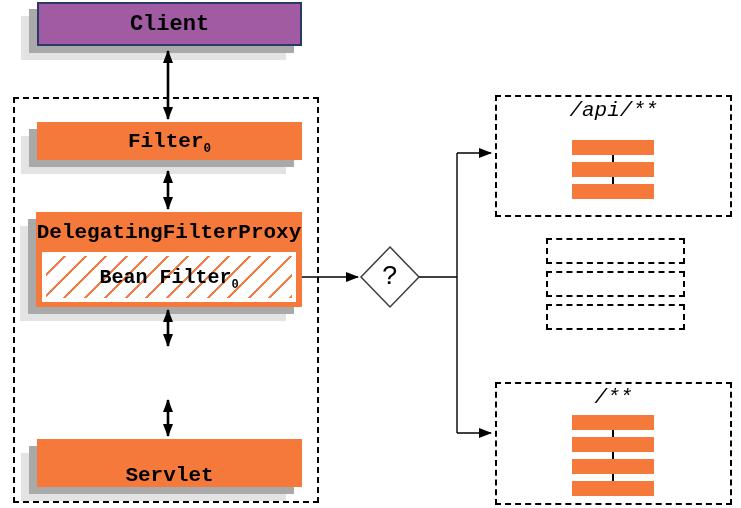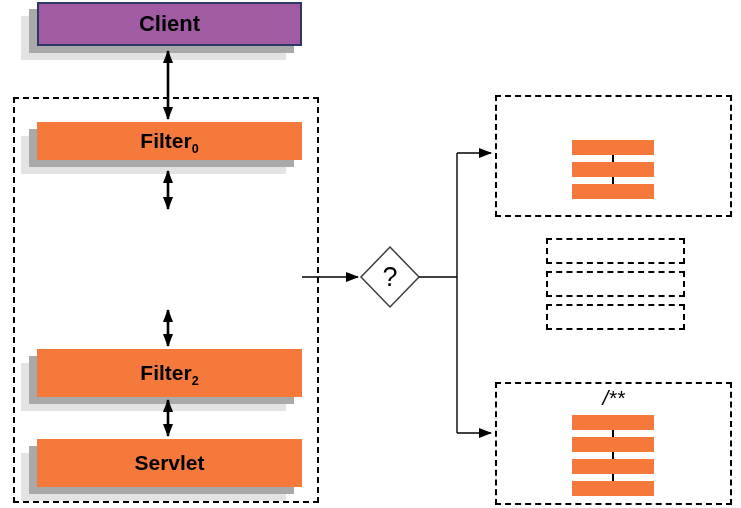--- a/index.html
+++ b/index.html
@@ -1,18 +1,18 @@
 <!DOCTYPE html>
 <html style="--orange: #f5793b; --purple: #a05ba3; --client-border: #2c3968; --shadow-dark: #a9a9a9; --shadow-light: #e3e3e3; --hatch-line: #ef7d45;"><head>
 <meta charset="utf-8">
 <style>
   html,body { margin:0; padding:0; background:#fff; }
   .canvas {
     position:relative; width:741px; height:508px; background:#fff;
-    font-family:Liberation Sans, sans-serif; overflow:hidden; color:#000;
+    font-family:Liberation Mono, monospace; overflow:hidden; color:#000;
   }
   
   .box {
     position:absolute; box-sizing:border-box;
     display:flex; align-items:center; justify-content:center;
     font-weight:bold; font-size:21px; z-index:1;
   }
   .shadowed { box-shadow:-8px 7px 0 var(--shadow-dark), -16px 14px 0 var(--shadow-light); }
   .client-box { left:37px; top:2px; width:265px; height:44px;
     background:var(--purple); border:2px solid var(--client-border); font-size:22px; }
@@ -21,21 +21,21 @@
     flex-direction:column; justify-content:flex-start; }
   .dfp-title    { height:40px; display:flex; align-items:center; font-size:21px; }
   .bean-box {
     position:absolute; left:6px; top:40px; width:254px; height:50px; box-sizing:border-box;
     border:4px solid #fff;
     background:repeating-linear-gradient(135deg, #fff 0 12.5px, var(--hatch-line) 12.5px 14.5px);
     display:flex; align-items:center; justify-content:center;
     font-weight:bold; font-size:20px;
   }
   .filter2-box  { left:37px; top:349px; width:265px; height:48px; background:var(--orange); }
-  .servlet-box  { left:37px; top:439px; width:265px; height:48px; background:var(--orange); }
+  .servlet-box  { left:37px; top:439px; width:265px; height:48px; background:var(--orange);align-items:flex-end; }
   sub { font-size:0.6em; line-height:0; }
 
   
   .dash-big { position:absolute; border:2px dashed #000; box-sizing:border-box; background:transparent; }
   .chain-area { left:13px; top:97px; width:306px; height:406px; }
   .sfc0-area  { left:495px; top:95px;  width:237px; height:122px; }
   .sfcn-area  { left:495px; top:382px; width:237px; height:123px; }
 
   
   .area-title { position:absolute; font-weight:bold; font-size:23px; white-space:nowrap; }
@@ -74,30 +74,34 @@
   <div class="box shadowed client-box">
     <span>Client</span>
   </div>
 
   <div class="dash-big chain-area"></div>
 
   <div class="box shadowed filter0-box">
     <span><span>Filter</span><sub>0</sub></span>
   </div>
 
+  <div class="box shadowed dfp-box">
+    <div class="dfp-title">DelegatingFilterProxy</div>
+    <div class="bean-box">
+      <span><span>Bean Filter</span><sub>0</sub></span>
+    </div>
+  </div>
 
-  <div class="box shadowed filter2-box">
-    <span><span>Filter</span><sub>2</sub></span>
-  </div>
 
   <div class="box shadowed servlet-box">
     <span>Servlet</span>
   </div>
 
   <div class="dash-big sfc0-area"></div>
+  <div class="pattern pattern0">/api/**</div>
   <div class="bars bars0">
       <div class="fbar"></div>
       <div class="fbar"></div>
       <div class="fbar"></div>
     </div>
 
   <div class="ph-stack">
       <div class="ph-box"></div>
       <div class="ph-box"></div>
       <div class="ph-box"></div>

